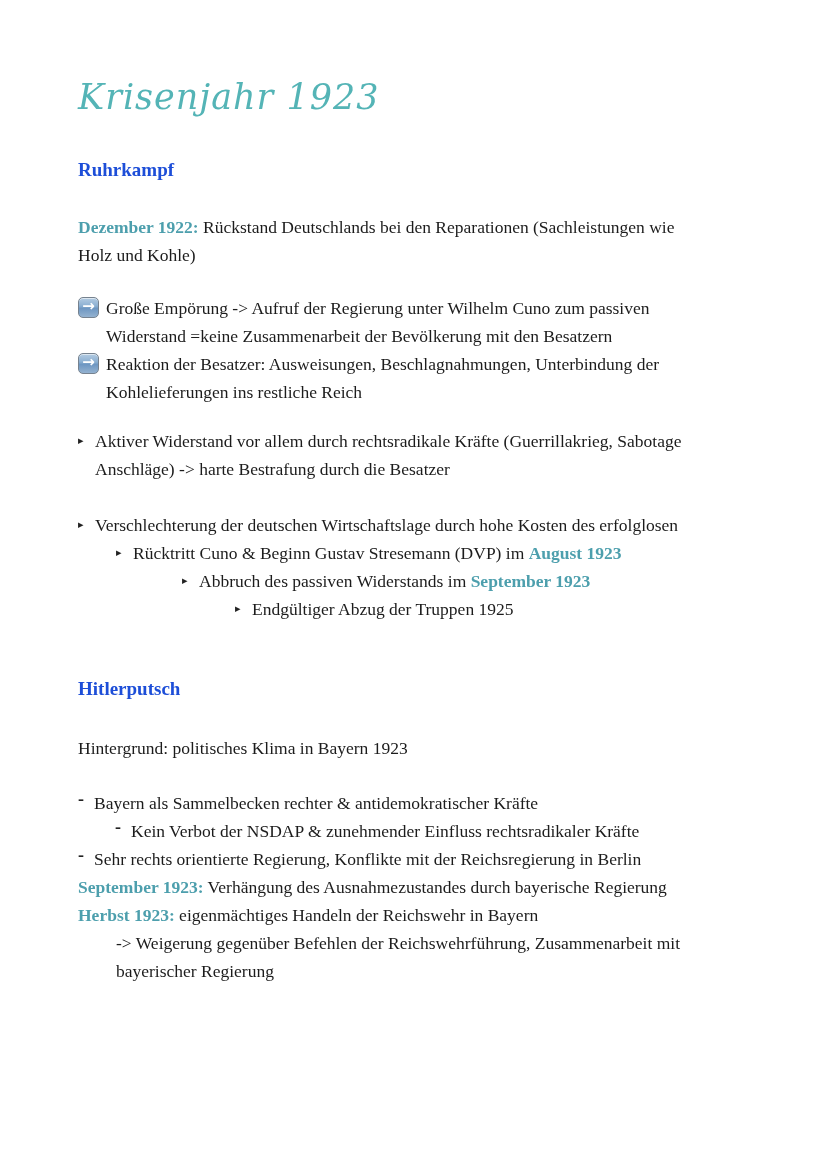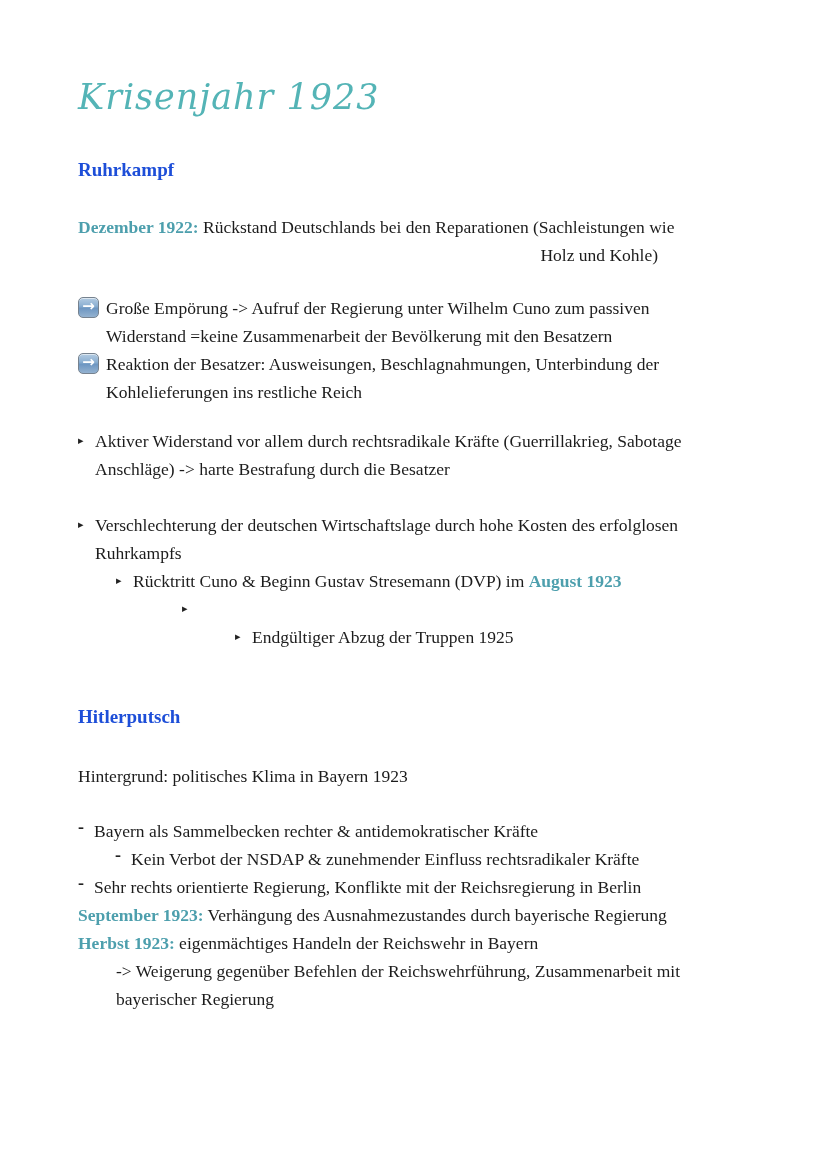--- a/index.html
+++ b/index.html
@@ -30,21 +30,21 @@
   h2.sec {
     font-size: 19px;
     line-height: 26px;
     font-weight: bold;
     color: #1d4ed8;
     margin: 0;
   }
   h2.sec-ruhr   { margin-top: 37px; }
   h2.sec-hitler { margin-top: 53px; }
 
-  .para-repar  { margin-top: 30px; text-align: right; }
+  .para-repar  { margin-top: 30px; }
   .arrow-list  { margin-top: 25px; }
   .tri-list    { margin-top: 21px; }
   .tri-item + .tri-item { margin-top: 28px; }
   .intro-para  { margin-top: 32px; }
   .dash-list   { margin-top: 27px; }
 
   .item { display: flex; align-items: flex-start; }
   .text-col { flex: 1 1 auto; min-width: 0; }
 
   .arrow-icon {
@@ -131,34 +131,38 @@
       <span class="tri-bullet">▸</span>
       <div class="text-col">
         <div class="line">Aktiver Widerstand vor allem durch rechtsradikale Kräfte (Guerrillakrieg, Sabotage</div>
         <div class="line">Anschläge) -&gt;  harte Bestrafung durch die Besatzer</div>
       </div>
     </div>
     <div class="item tri-item">
       <span class="tri-bullet">▸</span>
       <div class="text-col">
         <div class="line">Verschlechterung der deutschen Wirtschaftslage durch hohe Kosten des erfolglosen</div>
-        <div class="line">Ruhrkampfs</div>
       </div>
     </div>
 
     <div class="item nest-1">
       <span class="tri-bullet">▸</span>
       <div class="text-col">
         <div class="line">
           <span>Rücktritt Cuno &amp; Beginn Gustav Stresemann (DVP) im </span><span class="teal">August 1923</span>
         </div>
       </div>
     </div>
     <div class="item nest-2">
       <span class="tri-bullet">▸</span>
+      <div class="text-col">
+        <div class="line">
+          <span>Abbruch des passiven Widerstands im </span><span class="teal">September 1923</span>
+        </div>
+      </div>
     </div>
     <div class="item nest-3">
       <span class="tri-bullet">▸</span>
       <div class="text-col">
         <div class="line">Endgültiger Abzug der Truppen 1925</div>
       </div>
     </div>
   </div>
 
   <h2 class="sec sec-hitler">Hitlerputsch</h2>

